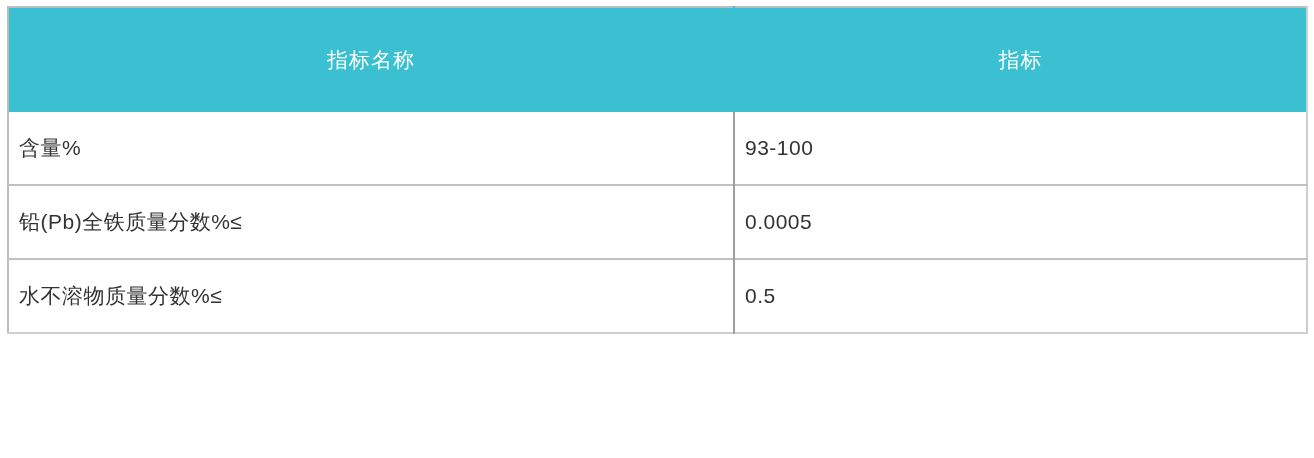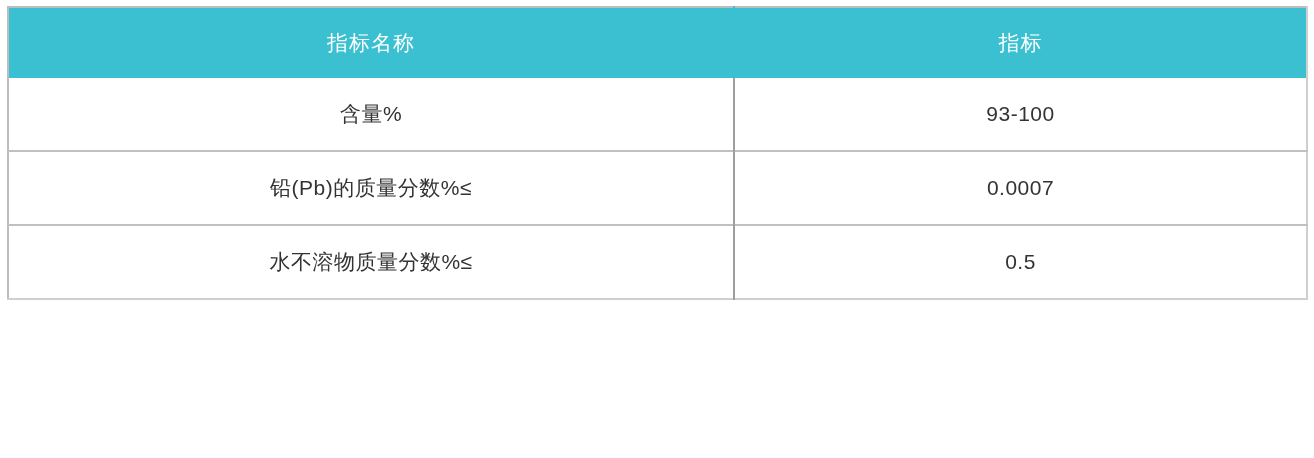--- a/index.html
+++ b/index.html
@@ -38,34 +38,33 @@
 
   .spec-table col.col-name { width: 726px; }
   .spec-table col.col-value { width: 573px; }
 
   .spec-table thead th {
     background: #3ac0d0;
     color: #ffffff;
     font-weight: normal;
     font-size: 21px;
     height: 70px;
-    padding: 0;
+    padding: 17px;
     text-align: center;
     vertical-align: middle;
     letter-spacing: 1px;
     border: none;
   }
   .spec-table thead th.th-name {
     border-right: 2px solid #3ac0d0;
   }
 
   .spec-table tbody td {
     height: 72px;
     padding: 0 10px;
-    text-align: center;
     vertical-align: middle;
     font-size: 21px;
     color: #333333;
     background: #ffffff;
     border-top: 2px solid #c0c0c0;
     letter-spacing: 0.5px;
   }
   .spec-table tbody tr:first-child td {
     border-top: none;
   }
@@ -94,22 +93,22 @@
         <th class="th-value">指标</th>
       </tr>
     </thead>
 
     <tbody>
       <tr>
         <td class="cell-name">含量%</td>
         <td class="cell-value">93-100</td>
       </tr>
       <tr>
-        <td class="cell-name">铅(Pb)的质量分数%≤</td>
-        <td class="cell-value">0.0007</td>
+        <td class="cell-name">铅(Pb)全铁质量分数%≤</td>
+        <td class="cell-value">0.0005</td>
       </tr>
       <tr>
         <td class="cell-name">水不溶物质量分数%≤</td>
         <td class="cell-value">0.5</td>
       </tr>
     </tbody>
   </table>
 
 </div>
 

